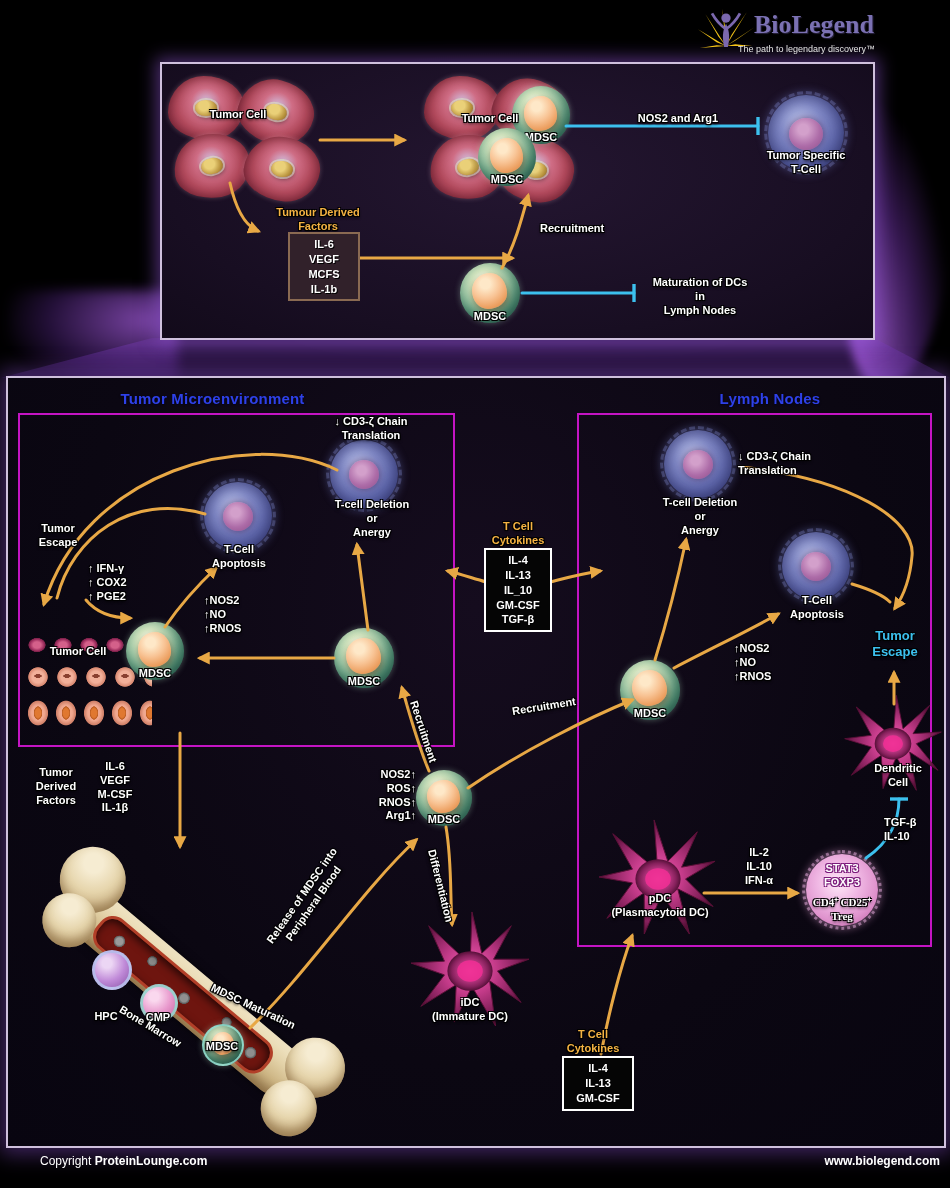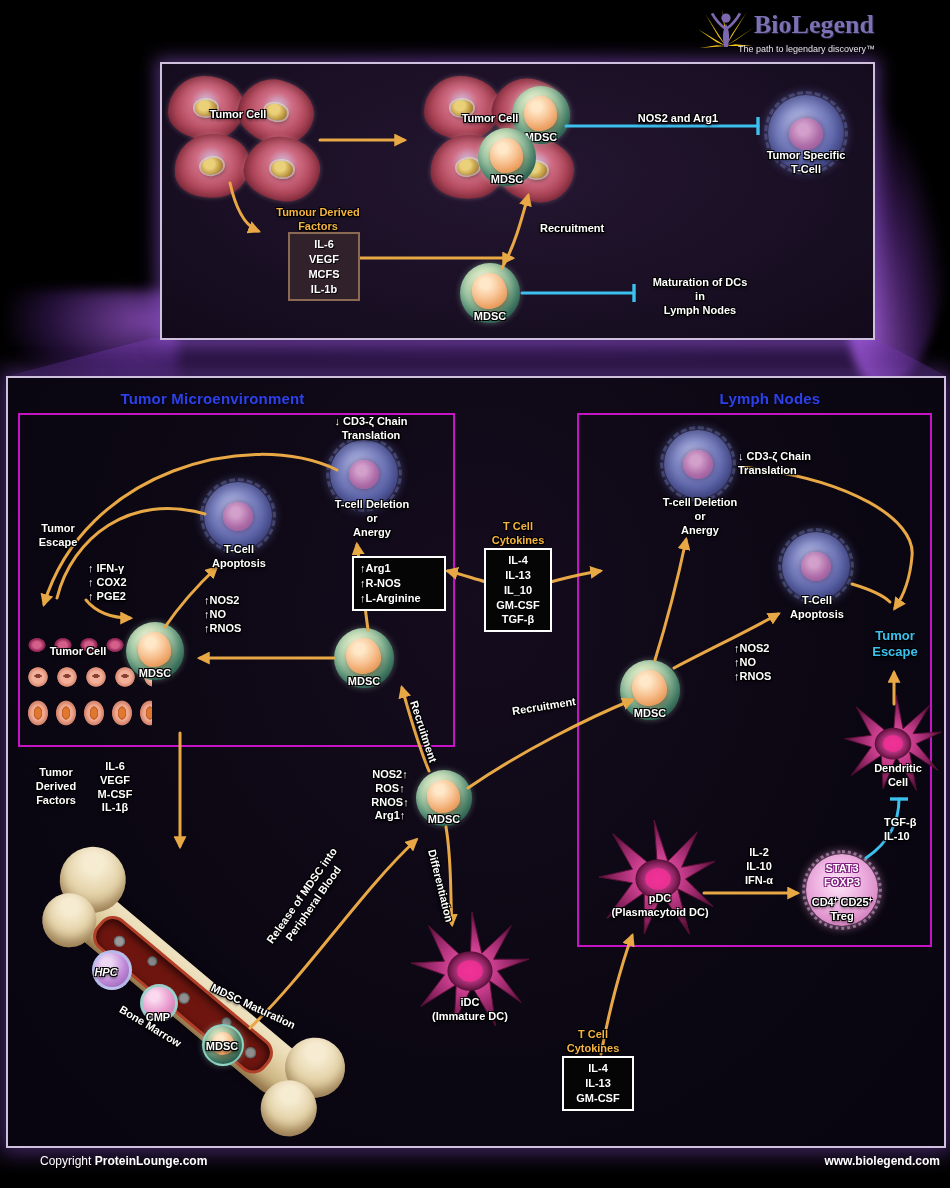--- a/index.html
+++ b/index.html
@@ -1,21 +1,21 @@
 <!DOCTYPE html>
 <html><head>
 <meta charset="utf-8">
 <style>
   html,body{margin:0;padding:0;background:#000;}
   #stage{position:relative;width:950px;height:1188px;background:#000;overflow:hidden;
          font-family:"Liberation Sans",sans-serif;}
   .lbl{position:absolute;font:bold 11px/1.25 "Liberation Sans",sans-serif;color:#fff;
        white-space:pre-line;text-align:center;z-index:6;
        text-shadow:-1px -1px 0 #000,1px -1px 0 #000,-1px 1px 0 #000,1px 1px 0 #000,0 2px 3px rgba(0,0,0,.9);}
-  .left{text-align:left}.right{}
+  .left{text-align:left}.right{text-align:right}
   .gold{color:#f5b343}
   .cyan-t{color:#3cc0ee;font-size:13px}
   .bluehead{color:#2e41e8;font-size:15px;letter-spacing:.2px;text-shadow:0 1px 2px rgba(0,0,30,.8);}
   .title{position:absolute;left:36px;top:20px;font:bold 17px "Liberation Sans",sans-serif;color:#f2ef2a;
          text-shadow:0 0 7px #86c820,1px 1px 2px #3c6a0c;z-index:8;}
   .wbox{position:absolute;border:2px solid #fff;background:#050505;color:#fff;
         font:bold 11px/1.35 "Liberation Sans",sans-serif;white-space:pre-line;text-align:center;
         padding:3px 6px;z-index:6;text-shadow:1px 1px 0 #000;}
   .brownbox{border:2px solid #8a6a52;background:#31212a;}
   .panel{position:absolute;border:2px solid #cfc0dd;z-index:1;}
@@ -197,23 +197,20 @@
   <div class="lbl" style="left:196px;top:543px;width:86px;">T-Cell
 Apoptosis</div>
   <div class="lbl" style="left:28px;top:522px;width:60px;">Tumor
 Escape</div>
   <div class="lbl left" style="left:88px;top:562px;width:70px;">↑ IFN-γ
 ↑ COX2
 ↑ PGE2</div>
   <div class="lbl left" style="left:204px;top:594px;width:58px;">↑NOS2
 ↑NO
 ↑RNOS</div>
-  <div class="wbox" style="left:352px;top:556px;width:78px;text-align:left;">↑Arg1
-↑R-NOS
-↑L-Arginine</div>
 
   <div class="tissue">
     <div class="trow trow1"></div>
     <div class="trow trow2"></div>
     <div class="trow trow3"></div>
   </div>
   <div class="lbl" style="left:36px;top:645px;width:84px;">Tumor Cell</div>
   <div class="md" style="left:126px;top:622px;width:58px;height:58px;">
     <span class="clbl">MDSC</span>
   </div>
@@ -282,21 +279,21 @@
   </div>
   <div class="lbl" style="left:600px;top:892px;width:120px;">pDC
 (Plasmacytoid DC)</div>
   <div class="lbl" style="left:730px;top:846px;width:58px;">IL-2
 IL-10
 IFN-α</div>
 
   <div class="treg" style="left:806px;top:854px;width:72px;height:72px;"></div>
   <div class="lbl" style="left:810px;top:862px;width:64px;text-shadow:-1px -1px 0 #7a1a7a,1px -1px 0 #7a1a7a,-1px 1px 0 #7a1a7a,1px 1px 0 #7a1a7a;">STAT3
 FOXP3</div>
-  <div class="lbl" style="left:796px;top:896px;width:92px;">CD4⁺ CD25⁺
+  <div class="lbl" style="left:796px;top:896px;width:92px;font-family:Liberation Serif, serif;">CD4⁺ CD25⁺
 Treg</div>
   <div class="lbl left" style="left:884px;top:816px;width:52px;">TGF-β
 IL-10</div>
 
   <div class="lbl right" style="left:364px;top:768px;width:52px;">NOS2↑
 ROS↑
 RNOS↑
 Arg1↑</div>
   <div class="md" style="left:416px;top:770px;width:56px;height:56px;">
     <span class="clbl">MDSC</span>
@@ -340,21 +337,21 @@
   <div class="bone-wrap">
     <div class="bshaft"></div>
     <div class="bknob" style="left:-10px;top:0px;width:66px;height:66px;"></div>
     <div class="bknob" style="left:4px;top:52px;width:54px;height:54px;"></div>
     <div class="bknob" style="left:284px;top:4px;width:60px;height:60px;"></div>
     <div class="bknob" style="left:292px;top:54px;width:56px;height:56px;"></div>
     <div class="bmarrow"></div>
   </div>
   <div class="sph" style="left:92px;top:950px;width:34px;height:34px;border:3px solid rgba(185,198,238,.85);
        background:radial-gradient(circle at 35% 30%,#ecd6f4 0 15%,#c08ad8 55%,#8a55a8);"></div>
-  <div class="lbl" style="left:92px;top:966px;width:28px;font-style:italic;">HPC</div>
+  <div class="lbl" style="left:92px;top:1010px;width:28px;">HPC</div>
   <div class="sph" style="left:140px;top:984px;width:32px;height:32px;border:3px solid rgba(143,216,204,.85);
        background:radial-gradient(circle at 35% 30%,#fad8ee 0 15%,#e898cc 55%,#c468a0);"></div>
   <div class="lbl" style="left:138px;top:1011px;width:40px;">CMP</div>
   <div class="md" style="left:202px;top:1024px;width:38px;height:38px;border:2px solid rgba(143,216,204,.85);"></div>
   <div class="lbl" style="left:198px;top:1040px;width:48px;">MDSC</div>
   <div class="lbl rot" style="left:100px;top:1020px;width:100px;transform:rotate(31deg);">Bone Marrow</div>
   <div class="lbl rot" style="left:194px;top:1000px;width:118px;transform:rotate(25deg);">MDSC Maturation</div>
   <div class="lbl rot" style="left:228px;top:886px;width:160px;transform:rotate(-55deg);">Release of MDSC into
 Peripheral Blood</div>
 

